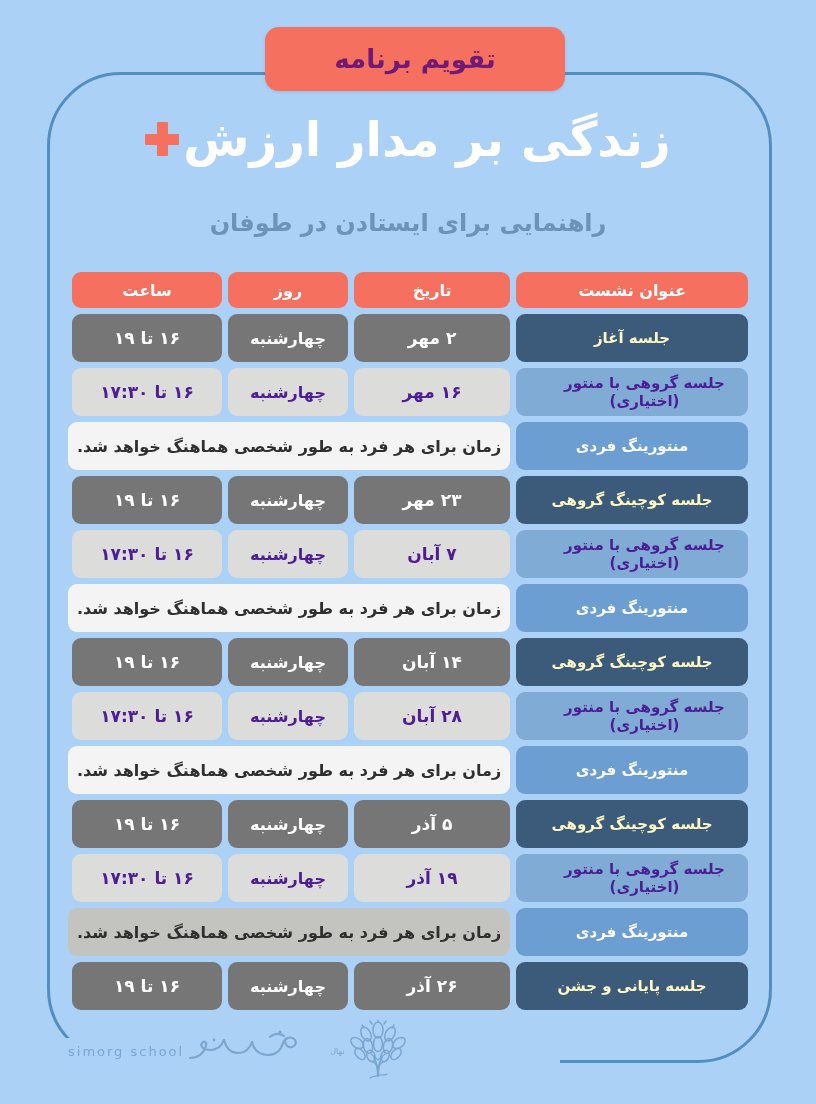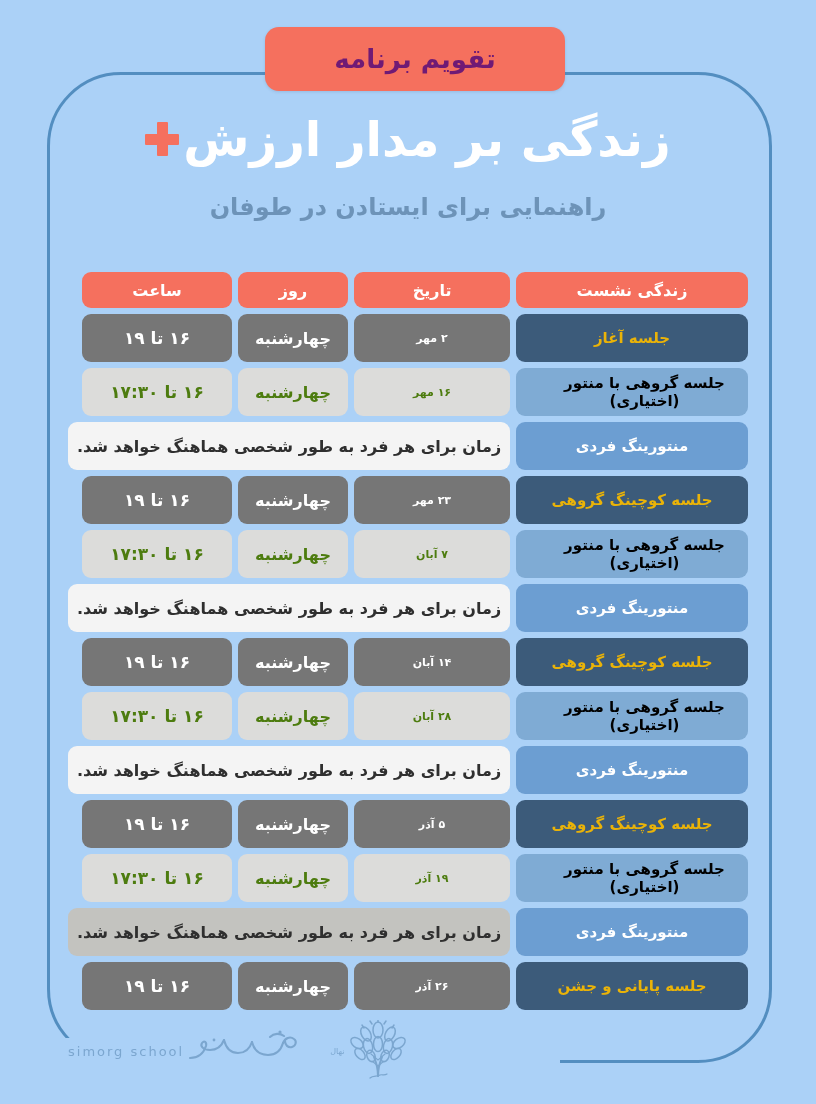--- a/index.html
+++ b/index.html
@@ -87,21 +87,21 @@
   #plus-icon::before, #plus-icon::after {
     content: "";
     position: absolute;
     background: #f5705e;
     border-radius: 1px;
   }
   #plus-icon::before { left: 12px; top: 0;    width: 11px; height: 34px; }
   #plus-icon::after  { left: 0;    top: 12px; width: 34px; height: 11px; }
 
   #subtitle {
-    margin-top: 24px;
+    margin-top: 40px;
     color: #6d93b8;
     font-size: 24px;
     font-weight: bold;
     direction: rtl;
   }
 
   
   #table {
     position: absolute;
     left: 68px;
@@ -121,42 +121,42 @@
     border-radius: 9px;
     display: flex;
     align-items: center;
     justify-content: center;
     box-sizing: border-box;
     text-align: center;
     padding: 0 6px;
     direction: rtl;
   }
   .c-title { width: 232px; flex: none; font-size: 15px; font-weight: bold; }
-  .c-date  { width: 156px; flex: none; font-size: 11px; font-weight: bold; }
-  .c-day   { width: 110px; flex: none; font-size: 16px; font-weight: bold; }
+  .c-date  { width: 156px; flex: none; font-size: 17px; font-weight: bold; }
+  .c-day   { width: 120px; flex: none; font-size: 16px; font-weight: bold; }
   .c-time  { width: 150px; flex: none; font-size: 17px; font-weight: bold; }
   .c-note  { flex: 1 1 auto; font-size: 16px; font-weight: bold; }
 
   
   .hdr {
     background: #f5705e;
     color: #ffffff;
     font-size: 16px;
     font-weight: bold;
   }
   .row.head { height: 36px; }
 
   
-  .t-navy  { background: #3c5b7a; color: #eab308; }
+  .t-navy  { background: #3c5b7a; color: #fef9c3; }
   .t-mid   { background: #6c9ed2; color: #ffffff; text-align: center; }
-  .t-light { background: #7fabd4; color: #000000; padding-left: 31px; }
+  .t-light { background: #7fabd4; color: #4c1d95; padding-left: 31px; }
 
   
   .d-dark  { background: #767676; color: #ffffff; }
-  .d-light { background: #dcdcda; color: #4d7c0f; }
+  .d-light { background: #dcdcda; color: #4c1d95; }
 
   
   .n-white { background: #f4f4f4; color: #2f2f2f; }
   .n-gray  { background: #c3c3bf; color: #2f2f2f; }
 
   
   #footer {
     position: absolute;
     left: 68px;
     top: 1016px;
@@ -196,21 +196,21 @@
   <div id="main-title">
     <span>زندگی بر مدار ارزش</span>
     <span id="plus-icon"></span>
   </div>
   <div id="subtitle">راهنمایی برای ایستادن در طوفان</div>
 </div>
 
 <div id="table">
 
   <div class="row head">
-    <div class="cell hdr c-title">زندگی نشست</div>
+    <div class="cell hdr c-title">عنوان نشست</div>
     <div class="cell hdr c-date">تاریخ</div>
     <div class="cell hdr c-day">روز</div>
     <div class="cell hdr c-time">ساعت</div>
   </div>
 
   <div class="row">
     <div class="cell c-title t-navy">جلسه آغاز</div>
     <div class="cell c-date d-dark">۲ مهر</div>
     <div class="cell c-day d-dark">چهارشنبه</div>
     <div class="cell c-time d-dark">۱۶ تا ۱۹</div>

